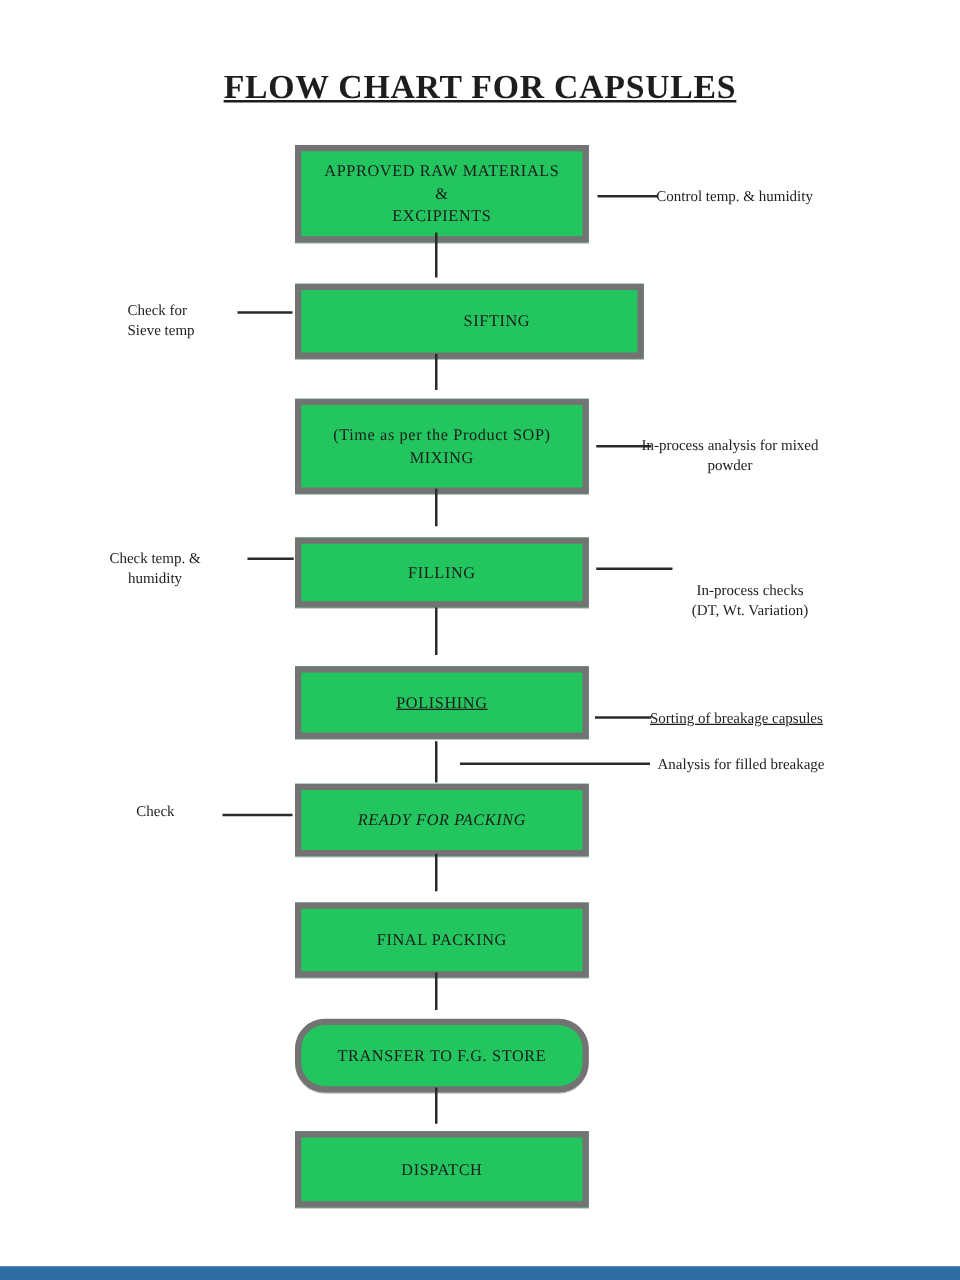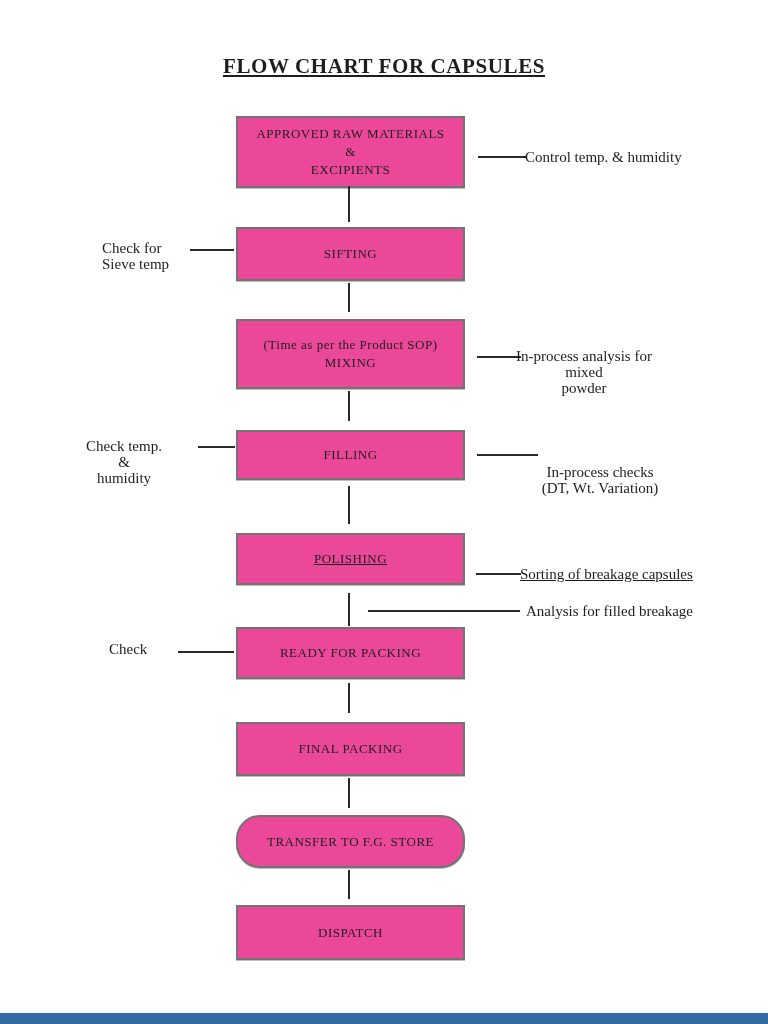--- a/index.html
+++ b/index.html
@@ -7,40 +7,40 @@
     position:relative;
     width:768px;height:1024px;
     background:#ffffff;
     font-family:"Liberation Serif","DejaVu Serif",serif;
     color:#1d1d1d;
     overflow:hidden;
   }
   .title{
     position:absolute;left:0;top:54px;width:768px;
     margin:0;text-align:center;
-    font-size:21px;font-weight:bold;letter-spacing:0.6px;
+    font-size:27px;font-weight:bold;letter-spacing:0.6px;
     text-decoration:underline;
   }
   .box{
     position:absolute;left:236px;width:225px;
-    border:2px solid #737373;
+    border:5px solid #737373;
     display:flex;align-items:center;justify-content:center;
     box-shadow:0 1px 0 rgba(0,0,0,0.25);
-    background:#ec4899;
+    background:#22c55e;
   }
   .box-label{
     display:block;text-align:center;
     font-size:13px;letter-spacing:0.5px;line-height:18px;
     white-space:pre-line;
   }
   .vline{position:absolute;width:2px;background:#2a2a2a;left:348px;}
   .hline{position:absolute;height:2px;background:#2a2a2a;}
   .note{
     position:absolute;
-    font-size:15px;line-height:16px;
+    font-size:12px;line-height:16px;
     white-space:pre-line;
   }
   .note.center{text-align:center;}
   .note.nowrap{white-space:nowrap;}
   .bottom-bar{
     position:absolute;left:0;top:1013px;width:768px;height:11px;
     background:#2f6da4;
   }
 </style>
 </head>
@@ -48,34 +48,34 @@
 
 <div class="page">
 
   <h1 class="title">FLOW CHART FOR CAPSULES</h1>
 
   <div class="box" style="top:116px;height:68px;">
     <span class="box-label">APPROVED RAW MATERIALS
 &amp;
 EXCIPIENTS</span>
   </div>
-  <div class="box" style="top:227px;height:50px;">
+  <div class="box" style="top:227px;height:50px;padding-left:44px;">
     <span class="box-label">SIFTING</span>
   </div>
   <div class="box" style="top:319px;height:66px;">
     <span class="box-label">(Time as per the Product SOP)
 MIXING</span>
   </div>
   <div class="box" style="top:430px;height:46px;justify-content:center;">
     <span class="box-label">FILLING</span>
   </div>
   <div class="box" style="top:533px;height:48px;text-decoration:underline;">
     <span class="box-label">POLISHING</span>
   </div>
-  <div class="box" style="top:627px;height:48px;">
+  <div class="box" style="top:627px;height:48px;font-style:italic;">
     <span class="box-label">READY FOR PACKING</span>
   </div>
   <div class="box" style="top:722px;height:50px;">
     <span class="box-label">FINAL PACKING</span>
   </div>
   <div class="box" style="top:815px;height:49px;border-radius:24px;">
     <span class="box-label">TRANSFER TO  F.G. STORE</span>
   </div>
   <div class="box" style="top:905px;height:51px;">
     <span class="box-label">DISPATCH</span>

